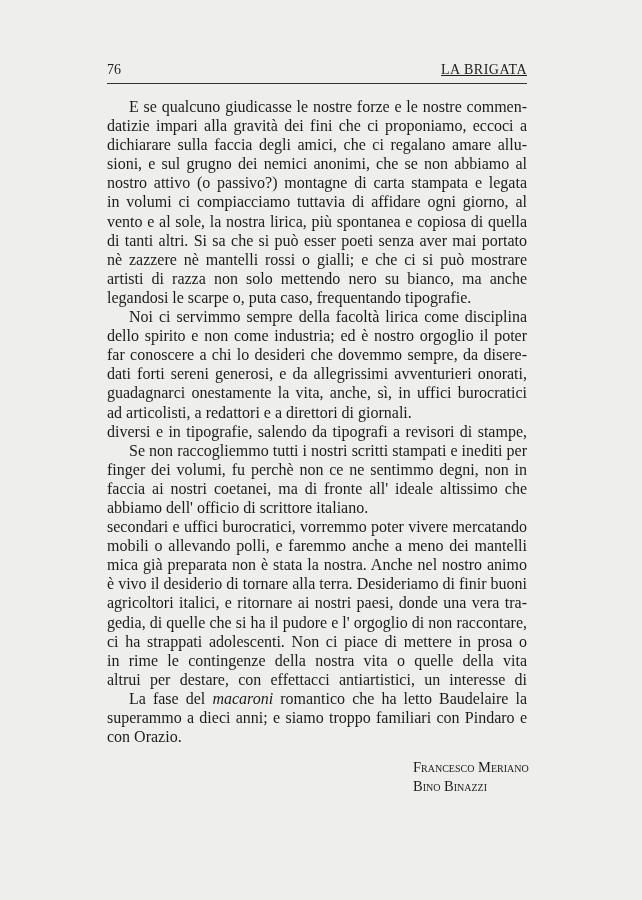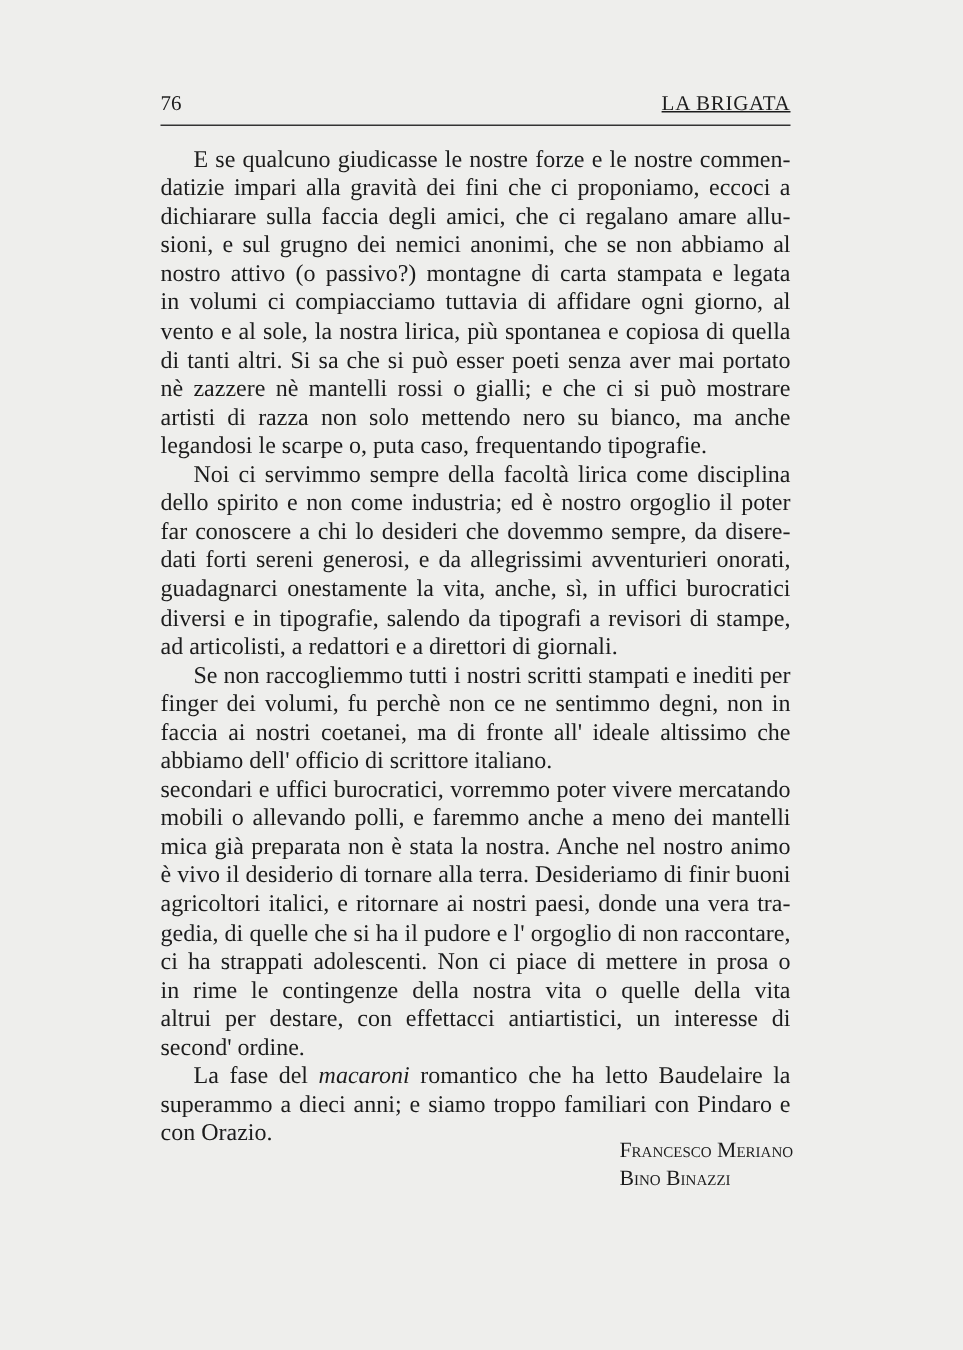--- a/index.html
+++ b/index.html
@@ -61,38 +61,37 @@
   <span class="line">di tanti altri. Si sa che si può esser poeti senza aver mai portato</span>
   <span class="line">nè zazzere nè mantelli rossi o gialli; e che ci si può mostrare</span>
   <span class="line">artisti di razza non solo mettendo nero su bianco, ma anche</span>
   <span class="line last">legandosi le scarpe o, puta caso, frequentando tipografie.</span>
 
   <span class="line indent">Noi ci servimmo sempre della facoltà lirica come disciplina</span>
   <span class="line">dello spirito e non come industria; ed è nostro orgoglio il poter</span>
   <span class="line">far conoscere a chi lo desideri che dovemmo sempre, da disere-</span>
   <span class="line">dati forti sereni generosi, e da allegrissimi avventurieri onorati,</span>
   <span class="line">guadagnarci onestamente la vita, anche, sì, in uffici burocratici</span>
+  <span class="line last">ad articolisti, a redattori e a direttori di giornali.</span>
   <span class="line">diversi e in tipografie, salendo da tipografi a revisori di stampe,</span>
-  <span class="line last">ad articolisti, a redattori e a direttori di giornali.</span>
 
   <span class="line indent">Se non raccogliemmo tutti i nostri scritti stampati e inediti per</span>
   <span class="line">finger dei volumi, fu perchè non ce ne sentimmo degni, non in</span>
   <span class="line">faccia ai nostri coetanei, ma di fronte all' ideale altissimo che</span>
   <span class="line last">abbiamo dell' officio di scrittore italiano.</span>
 
   <span class="line">secondari e uffici burocratici, vorremmo poter vivere mercatando</span>
   <span class="line">mobili o allevando polli, e faremmo anche a meno dei mantelli</span>
   <span class="line">mica già preparata non è stata la nostra. Anche nel nostro animo</span>
   <span class="line">è vivo il desiderio di tornare alla terra. Desideriamo di finir buoni</span>
   <span class="line">agricoltori italici, e ritornare ai nostri paesi, donde una vera tra-</span>
   <span class="line">gedia, di quelle che si ha il pudore e l' orgoglio di non raccontare,</span>
   <span class="line">ci ha strappati adolescenti. Non ci piace di mettere in prosa o</span>
   <span class="line">in rime le contingenze della nostra vita o quelle della vita</span>
   <span class="line">altrui per destare, con effettacci antiartistici, un interesse di</span>
-  <span class="line last">second' ordine.</span>
 
   <span class="line indent"><span>La fase del </span><em>macaroni</em><span> romantico che ha letto Baudelaire la</span></span>
   <span class="line">superammo a dieci anni; e siamo troppo familiari con Pindaro e</span>
   <span class="line last">con Orazio.</span>
 </div>
 
 <div class="signature">
   <div>Francesco Meriano</div>
   <div>Bino Binazzi</div>
 </div>

